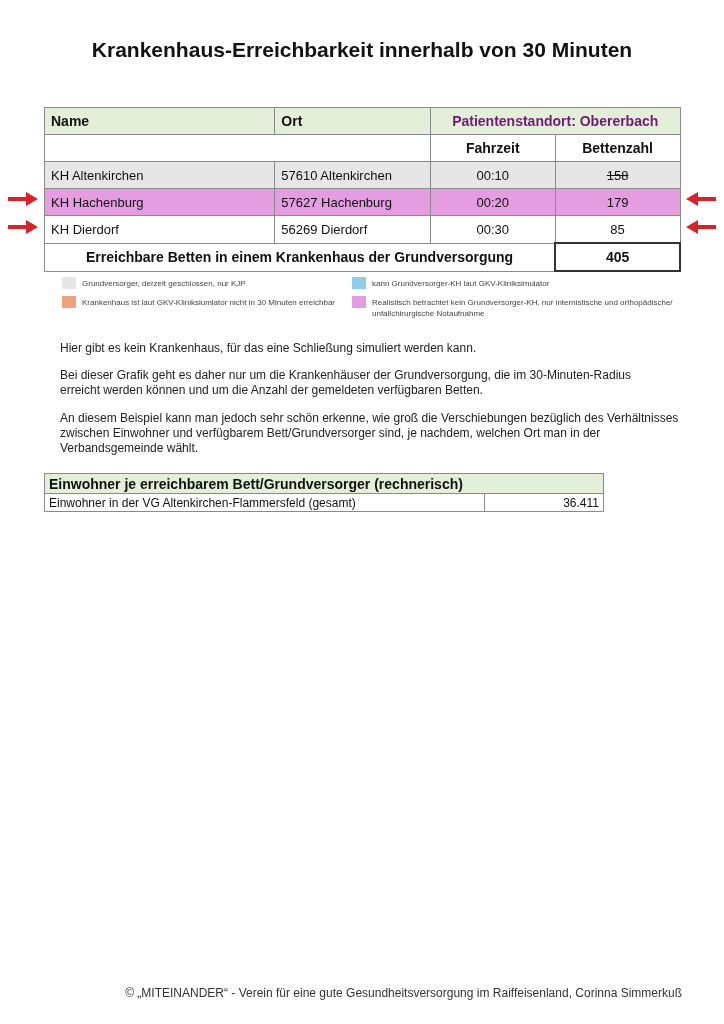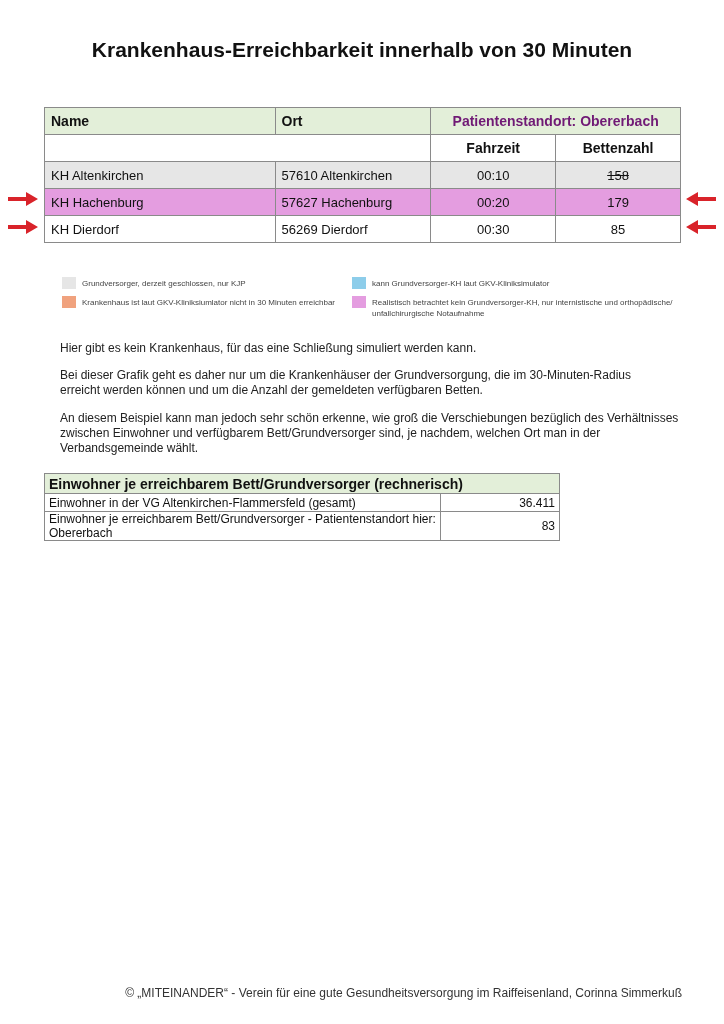--- a/index.html
+++ b/index.html
@@ -15,21 +15,21 @@
   .r-white td { background:#fff; }
   td.c { text-align:center; }
   .strike { text-decoration:line-through; }
   .sum td { font-weight:bold; font-size:14px; text-align:center; height:26px; }
   .sum td.total { border:2px solid #333; }
   .arrow { position:absolute; width:30px; height:14px; }
   .legend { position:absolute; font-size:8px; color:#444;margin-left:18px; }
   .legend .sw { position:absolute; width:14px; height:12px; top:0; left:0; }
   .legend .lt { position:absolute; left:20px; top:1px; line-height:11px; }
   .para { position:absolute; left:60px; width:640px; font-size:12px; line-height:15px; color:#222; }
-  table.sec { position:absolute; top:473px; left:44px; width:516px; border-collapse:collapse; font-size:12px; }
+  table.sec { position:absolute; top:473px; left:44px; width:560px; border-collapse:collapse; font-size:12px; }
   table.sec td { border:1px solid #8a8a8a; height:17px; padding:0 4px; }
   table.sec .sh td { background:#e3efd9; font-weight:bold; font-size:14px; height:19px; }
   table.sec td.num { text-align:right; width:110px; }
   .footer { position:absolute; top:986px; right:42px; font-size:12px; color:#333; }
 </style>
 </head>
 <body>
 
 <div class="title">Krankenhaus-Erreichbarkeit innerhalb von 30 Minuten</div>
 
@@ -61,20 +61,24 @@
     <td>KH Hachenburg</td>
     <td>57627 Hachenburg</td>
     <td class="c">00:20</td>
     <td class="c">179</td>
   </tr>
   <tr class="r-white">
     <td>KH Dierdorf</td>
     <td>56269 Dierdorf</td>
     <td class="c">00:30</td>
     <td class="c">85</td>
+  </tr>
+  <tr class="sum">
+    <td colspan="3">Erreichbare Betten in einem Krankenhaus der Grundversorgung</td>
+    <td class="total">405</td>
   </tr>
 </tbody>
   </table>
 
 <svg class="arrow" style="top:192px;left:8px" viewBox="0 0 30 14">
     <path d="M0 5 H18 V0 L30 7 L18 14 V9 H0 Z" fill="#d9232a"></path>
   </svg>
 <svg class="arrow" style="top:220px;left:8px" viewBox="0 0 30 14">
     <path d="M0 5 H18 V0 L30 7 L18 14 V9 H0 Z" fill="#d9232a"></path>
   </svg>
@@ -108,20 +112,16 @@
 
 <table class="sec">
   <tbody>
       <tr class="sh">
     <td colspan="2">Einwohner je erreichbarem Bett/Grundversorger (rechnerisch)</td>
   </tr>
   <tr>
     <td>Einwohner in der VG Altenkirchen-Flammersfeld (gesamt)</td>
     <td class="num">36.411</td>
   </tr>
-  <tr>
-    <td>Einwohner je erreichbarem Bett/Grundversorger - Patientenstandort hier: Obererbach</td>
-    <td class="num">83</td>
-  </tr>
 </tbody>
   </table>
 
 <div class="footer">© „MITEINANDER“ - Verein für eine gute Gesundheitsversorgung im Raiffeisenland, Corinna Simmerkuß</div>
 
 </body></html>

